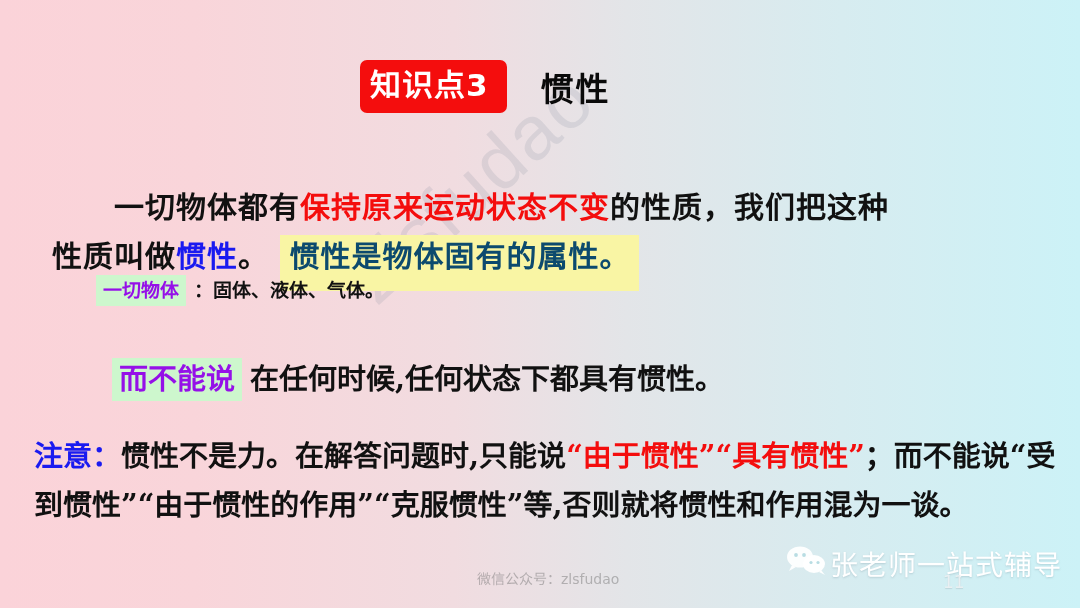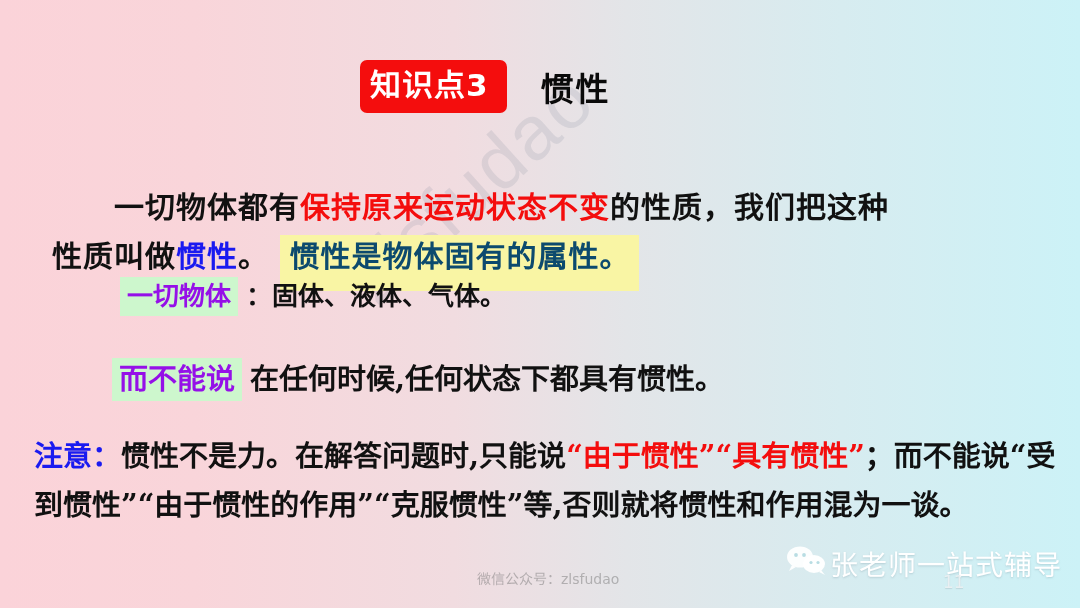--- a/index.html
+++ b/index.html
@@ -98,21 +98,21 @@
     padding: 4px 9px 17px 9px;
     color: #0c4a6e;
   }
 
   .line-block {
     position: absolute;
     font-family: "DejaVu Sans", "Liberation Sans", sans-serif;
     font-weight: bold;
     white-space: nowrap;
   }
-  .line-all-objects { left: 120px; top: 275px; font-size: 26px; }
+  .line-all-objects { left: 96px; top: 275px; font-size: 19px; }
   .line-any-case   { left: 112px; top: 355px; font-size: 29px; }
 
   .hl-green {
     background: #cdf7cd;
     color: #9510e8;
     padding: 4px 7px 5px 7px;
     font-family: "DejaVu Serif", serif;
     font-weight: bold;
     font-style: normal;
   }

